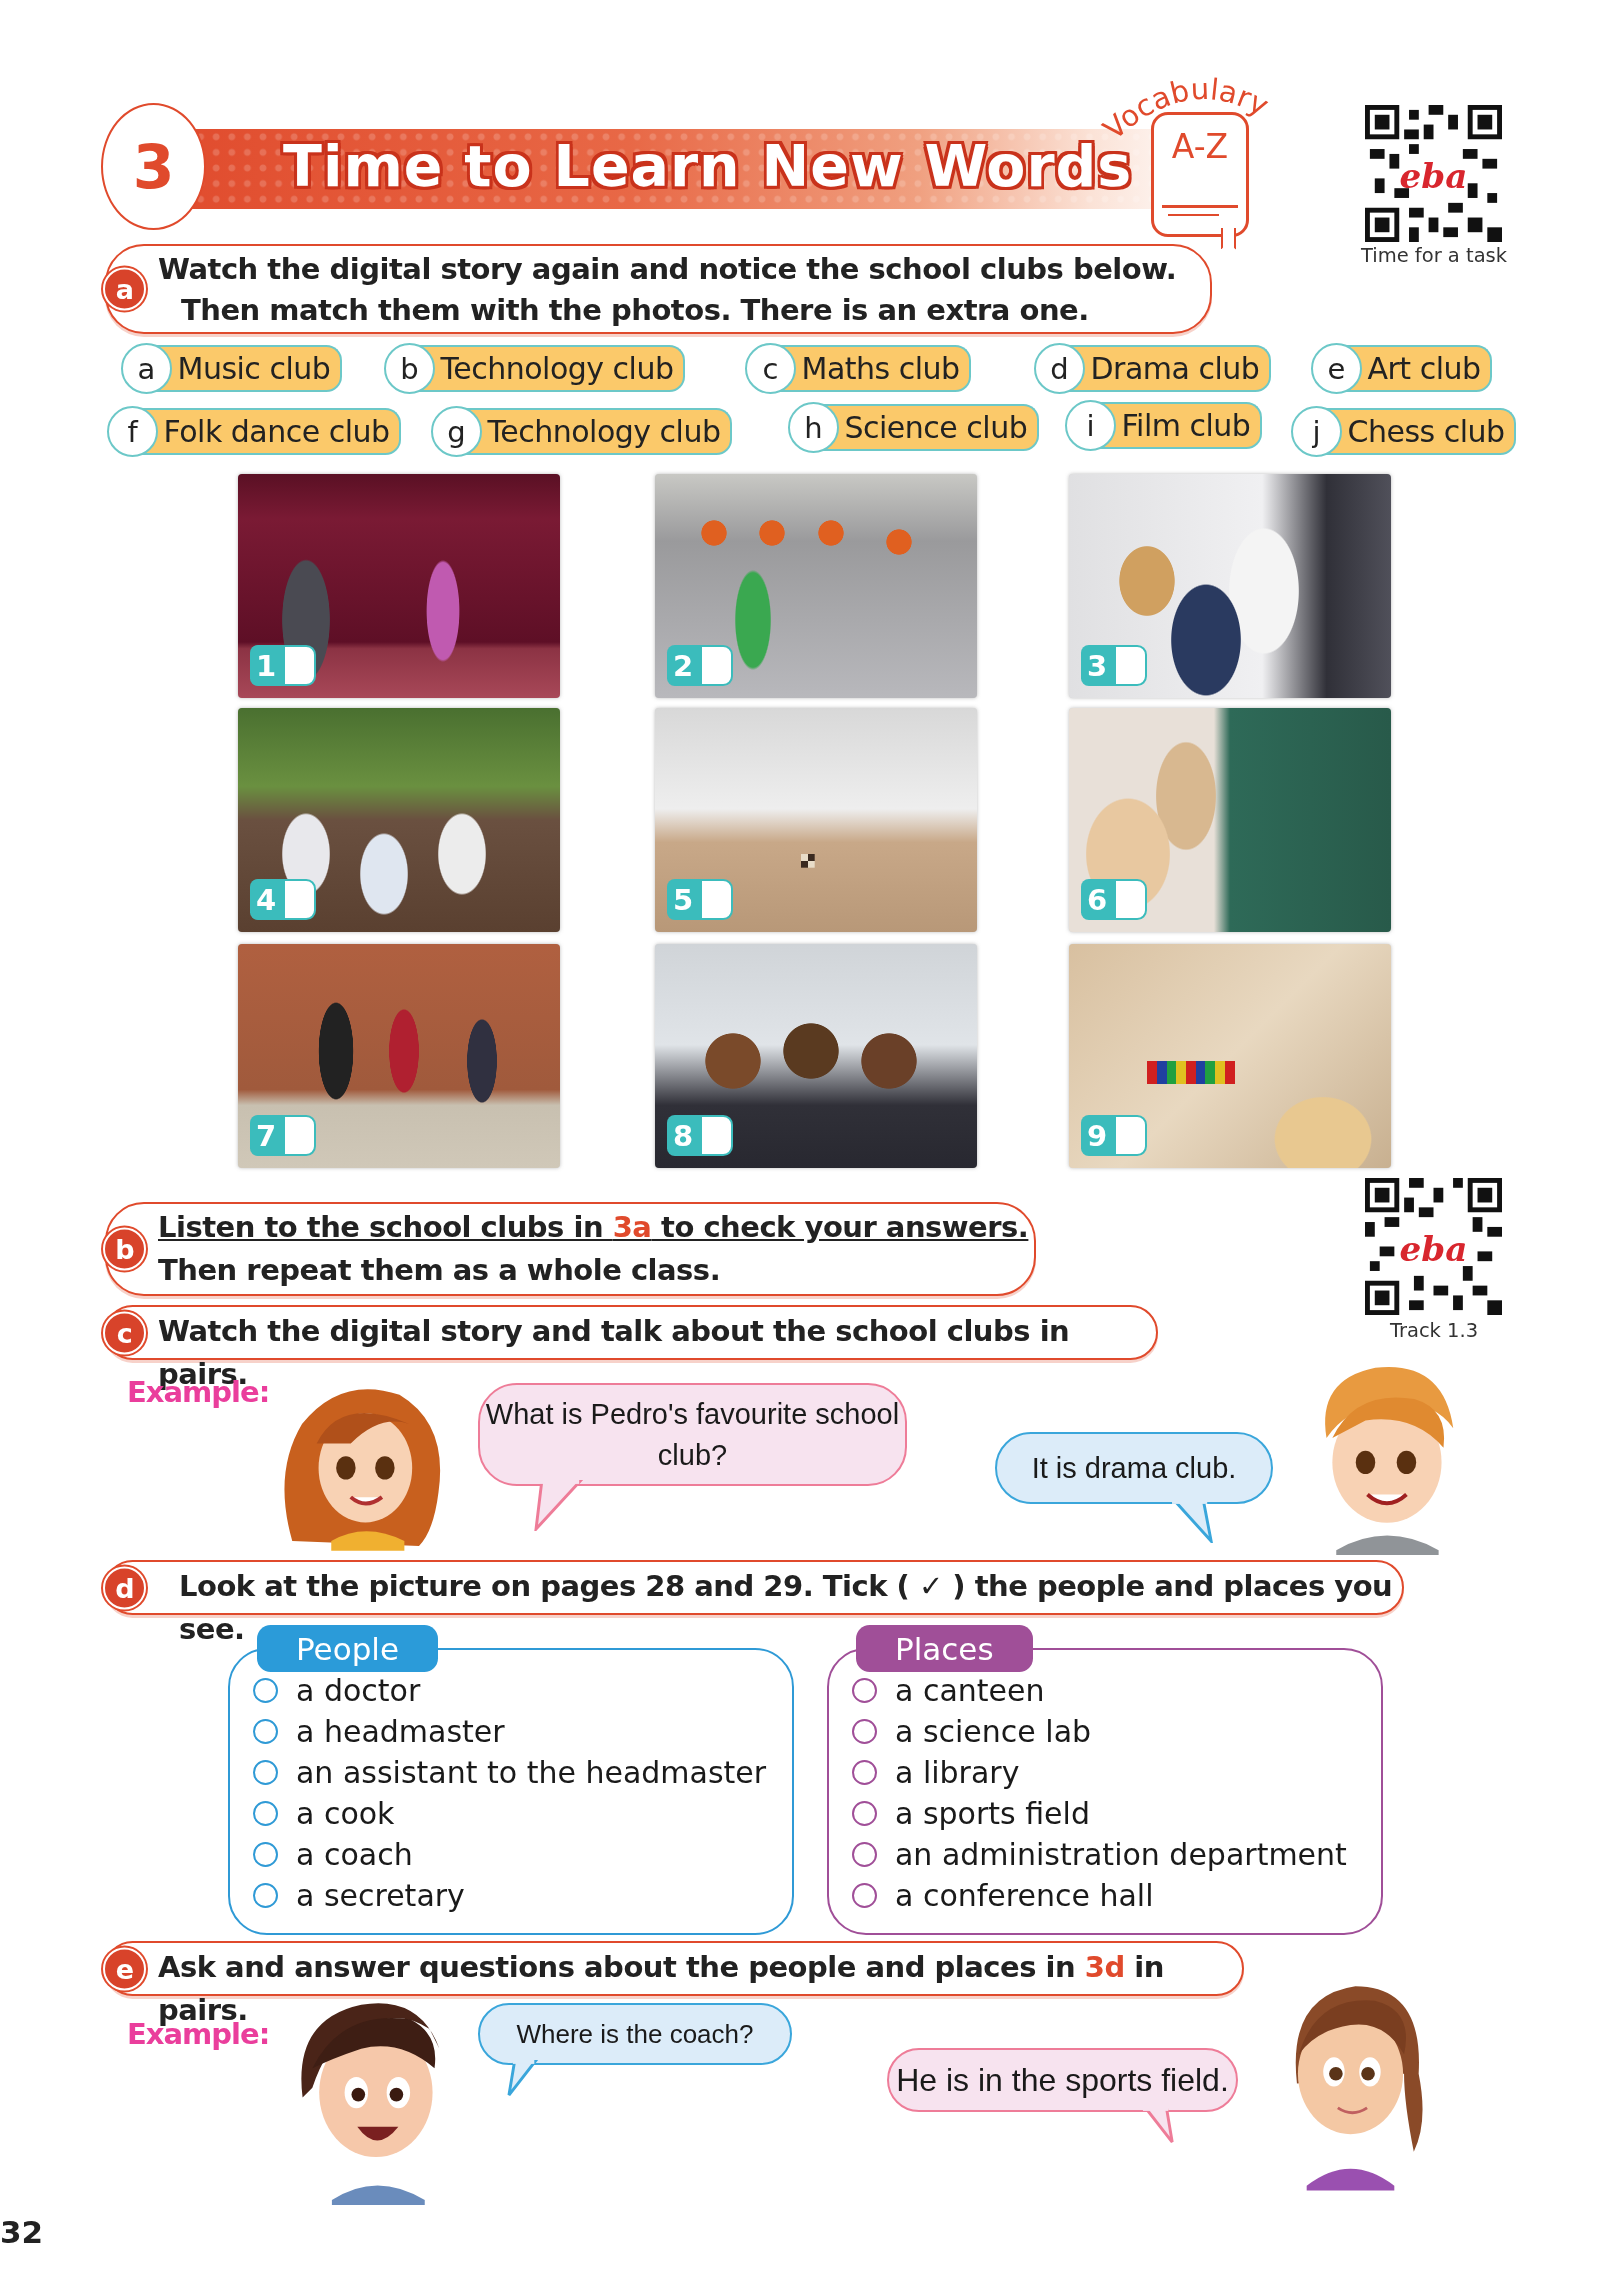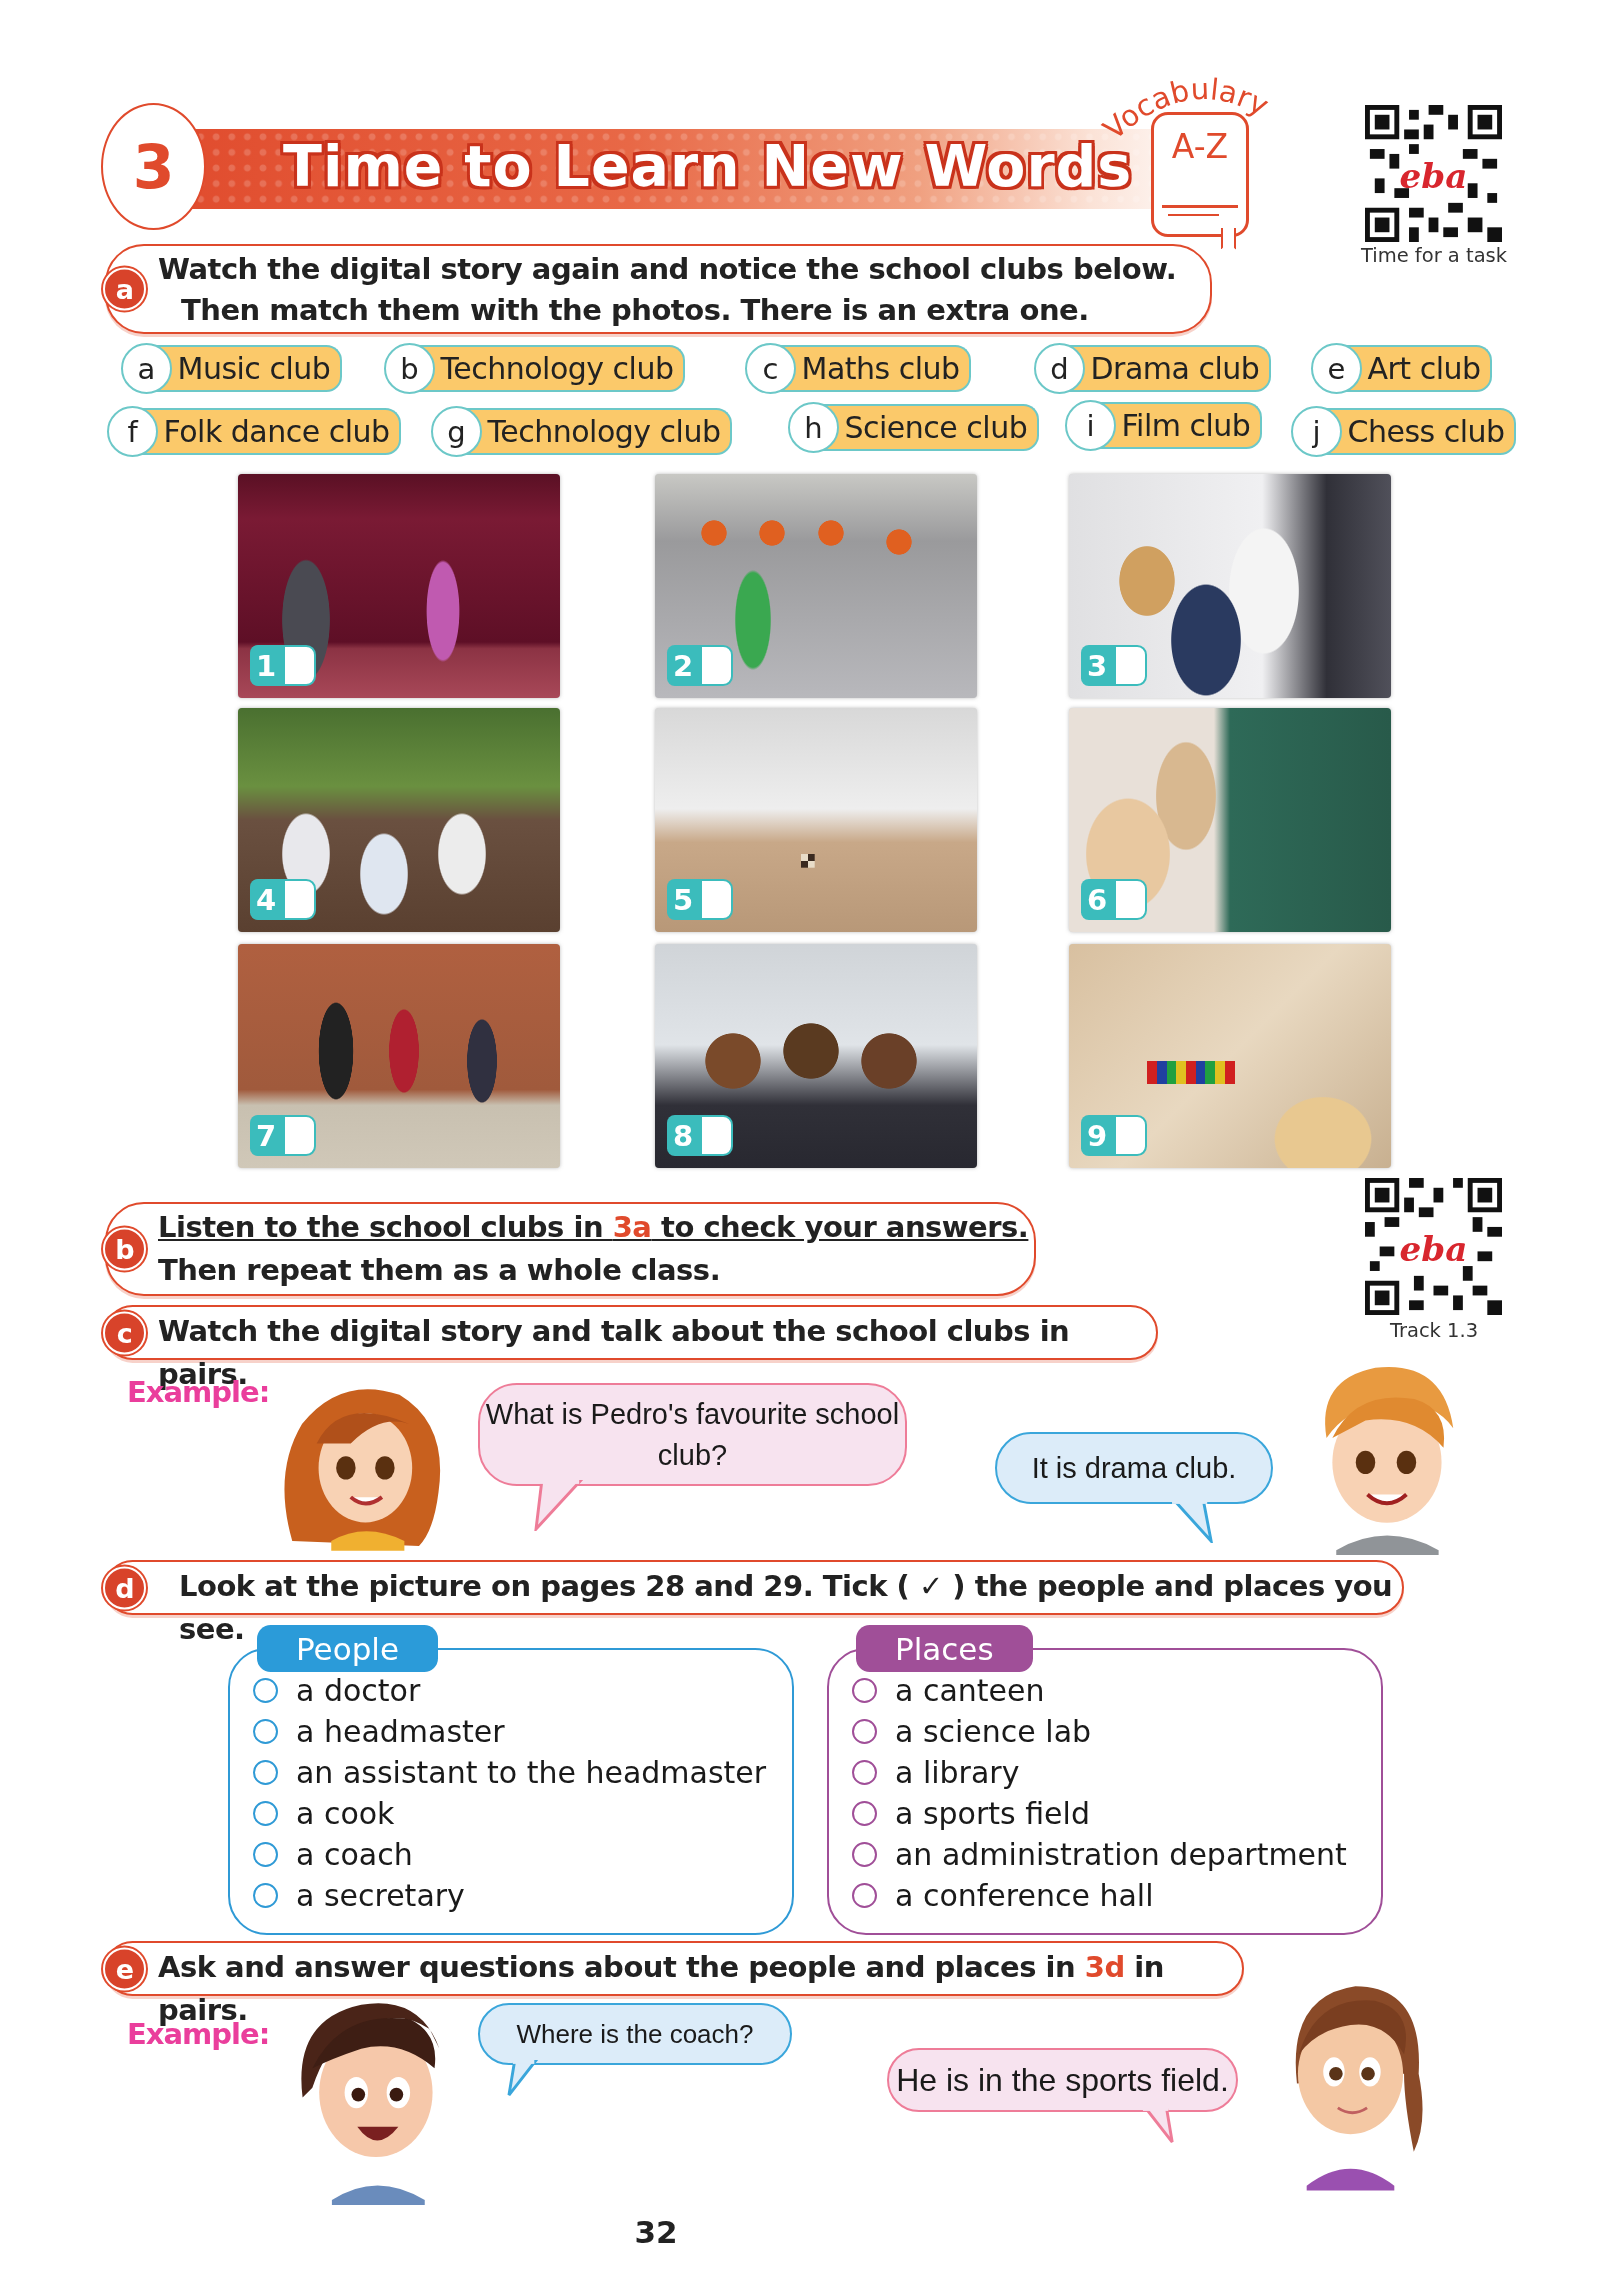--- a/index.html
+++ b/index.html
@@ -125,21 +125,21 @@
     color: #fff; font-family: "DejaVu Sans", sans-serif; font-size: 31px; display: flex; align-items: center;
   }
   .listbox.people .tab { background: #2b9bd9; left: 27px; }
   .listbox.places .tab { background: #a04f98; left: 27px; }
   .listbox ul { list-style: none; position: absolute; left: 23.4px; top: 19.5px; }
   .listbox li { display: flex; align-items: center; height: 41px; font-family: "DejaVu Sans", sans-serif; font-size: 30px; color: #1a1a1a; }
   .listbox .circ { width: 25px; height: 25px; border-radius: 50%; margin-right: 17.6px; background: #fff; flex-shrink: 0; }
   .listbox.people .circ { border: 2px solid #2f9ad6; }
   .listbox.places .circ { border: 2px solid #a04f98; }
 
-  .pageno { left: 0; width: 1312px; top: 2214px; text-align: center; font-family: "DejaVu Sans", sans-serif; font-weight: bold; font-size: 31px; color: #222; }
+  .pageno { left: 0; width: 1312px; top: 2214px; text-align: left; font-family: "DejaVu Sans", sans-serif; font-weight: bold; font-size: 31px; color: #222; }
 </style>
 </head>
 <body>
 
 <div class="abs hdr-band"></div>
 <div class="abs hdr-circle">3</div>
 <div class="abs hdr-title">Time to Learn New Words</div>
 
 <svg class="abs vocab-arc" viewBox="0 0 220 80">
   <defs>

